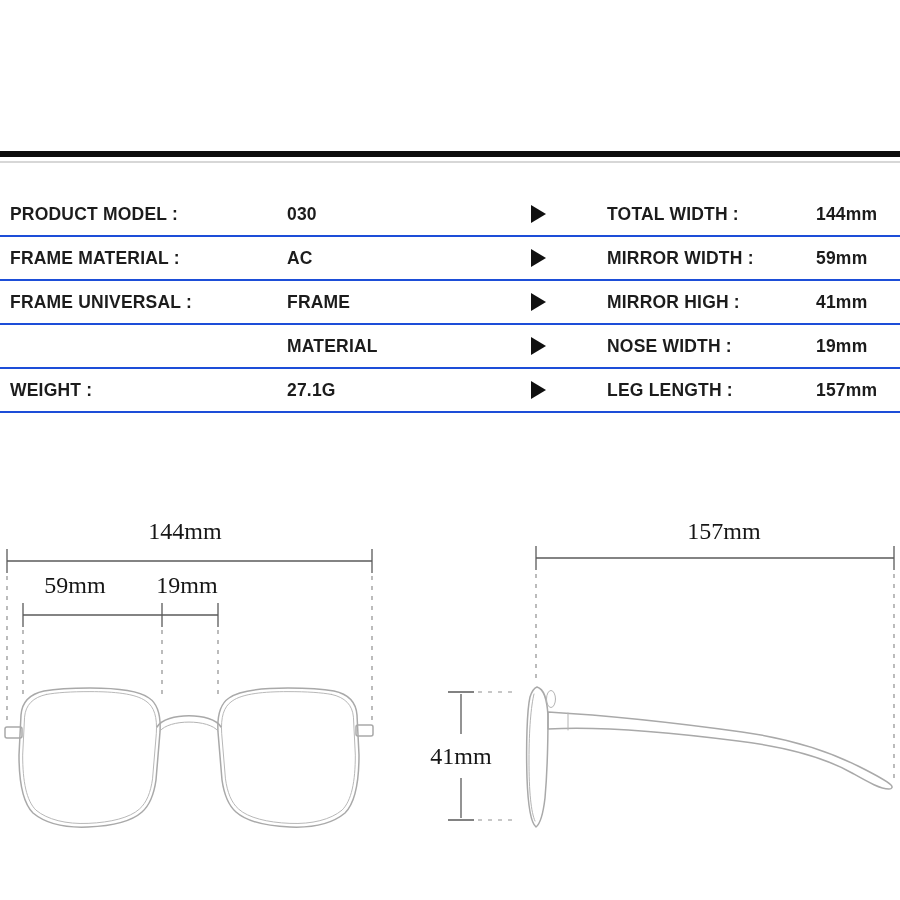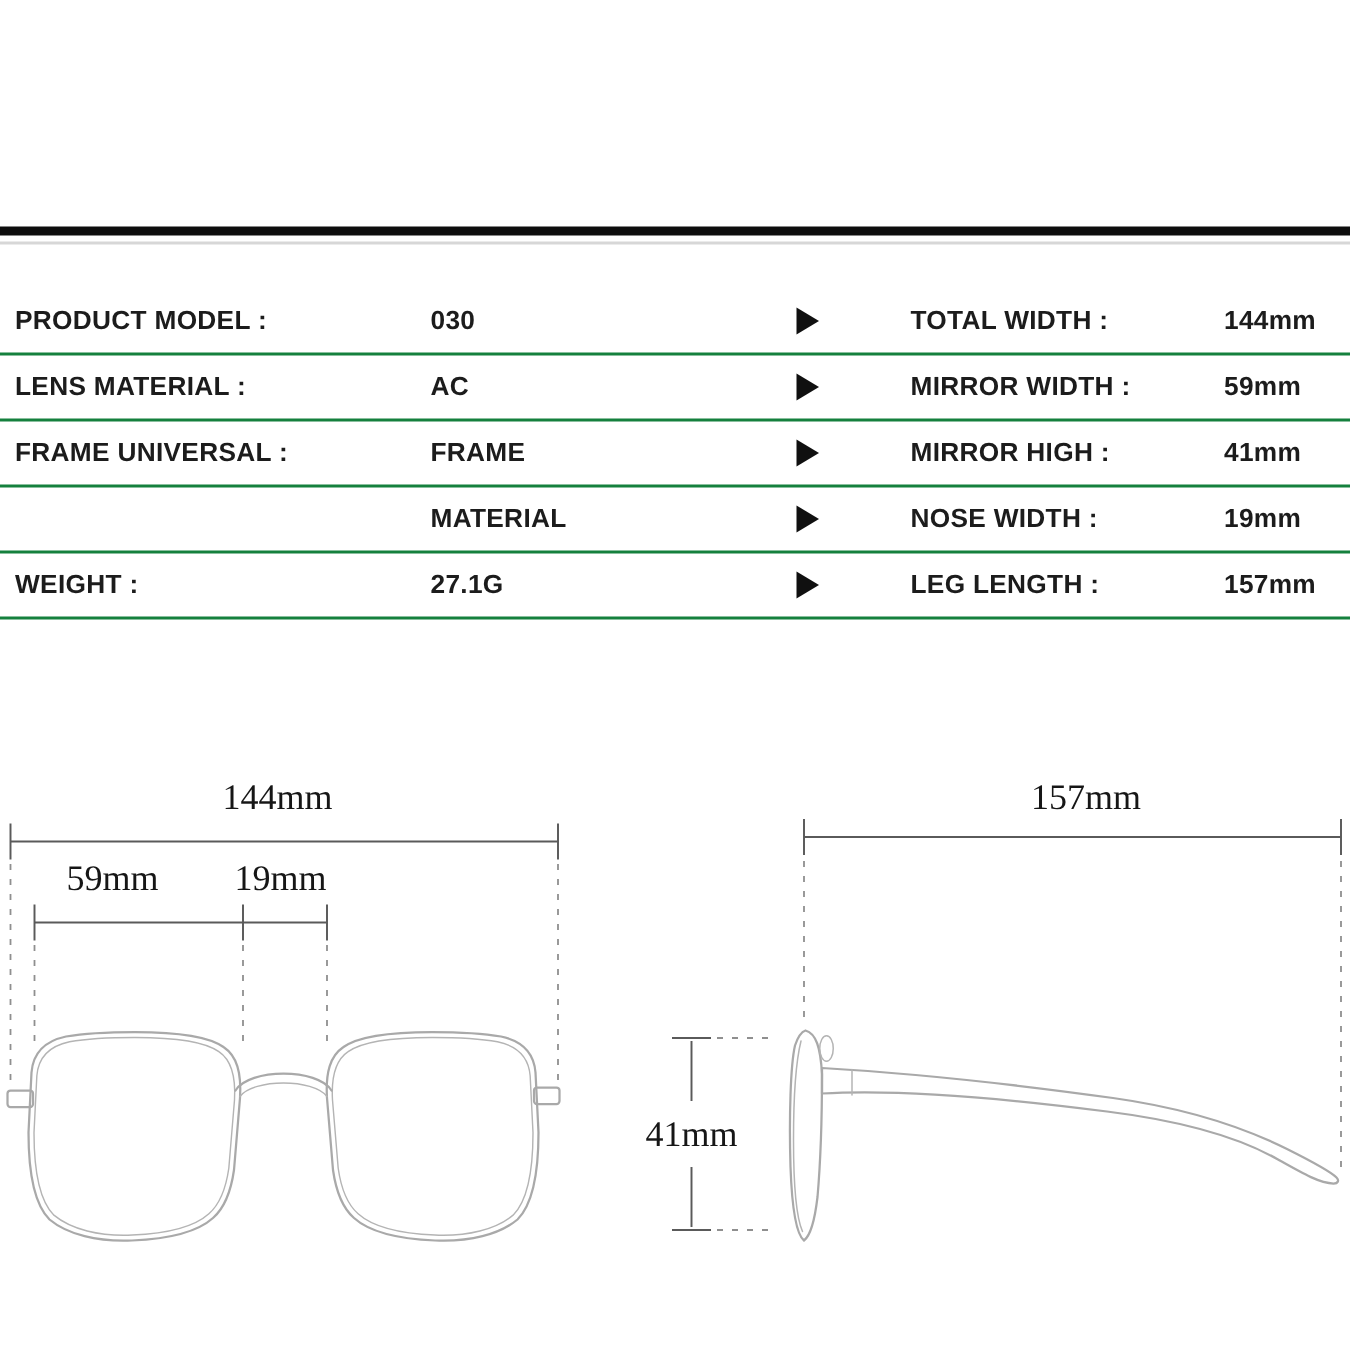--- a/index.html
+++ b/index.html
@@ -6,21 +6,21 @@
   body{
     width:900px;height:900px;background:#ffffff;position:relative;
     font-family:"Liberation Sans",sans-serif;overflow:hidden;
   }
   
   .top-bar{position:absolute;left:0;top:151px;width:900px;height:6px;background:#0d0d0d;}
   .top-bar-shadow{position:absolute;left:0;top:161px;width:900px;height:2px;background:#c6c6c6;opacity:.7;}
 
   
   .spec-table{position:absolute;left:0;top:193px;width:900px;}
-  .spec-row{position:relative;height:42px;border-bottom:2px solid #15803d;}
+  .spec-row{position:relative;height:42px;border-bottom:2px solid #1d4ed8;}
   .spec-row .cell{
     position:absolute;top:50%;transform:translateY(-50%);
     font-size:17.5px;font-weight:600;color:#1c1c1c;letter-spacing:.2px;white-space:nowrap;
   }
   .c-label{left:10px;}
   .c-value{left:287px;}
   .c-label2{left:607px;}
   .c-value2{left:816px;}
   .bullet{
     position:absolute;left:531px;top:50%;transform:translateY(-50%);
@@ -44,21 +44,21 @@
 
 <div class="spec-table">
   <div class="spec-row">
     <span class="cell c-label">PRODUCT MODEL :</span>
     <span class="cell c-value">030</span>
     <span class="bullet"></span>
     <span class="cell c-label2">TOTAL WIDTH :</span>
     <span class="cell c-value2">144mm</span>
   </div>
   <div class="spec-row">
-    <span class="cell c-label">LENS MATERIAL :</span>
+    <span class="cell c-label">FRAME MATERIAL :</span>
     <span class="cell c-value">AC</span>
     <span class="bullet"></span>
     <span class="cell c-label2">MIRROR WIDTH :</span>
     <span class="cell c-value2">59mm</span>
   </div>
   <div class="spec-row">
     <span class="cell c-label">FRAME UNIVERSAL :</span>
     <span class="cell c-value">FRAME</span>
     <span class="bullet"></span>
     <span class="cell c-label2">MIRROR HIGH :</span>

